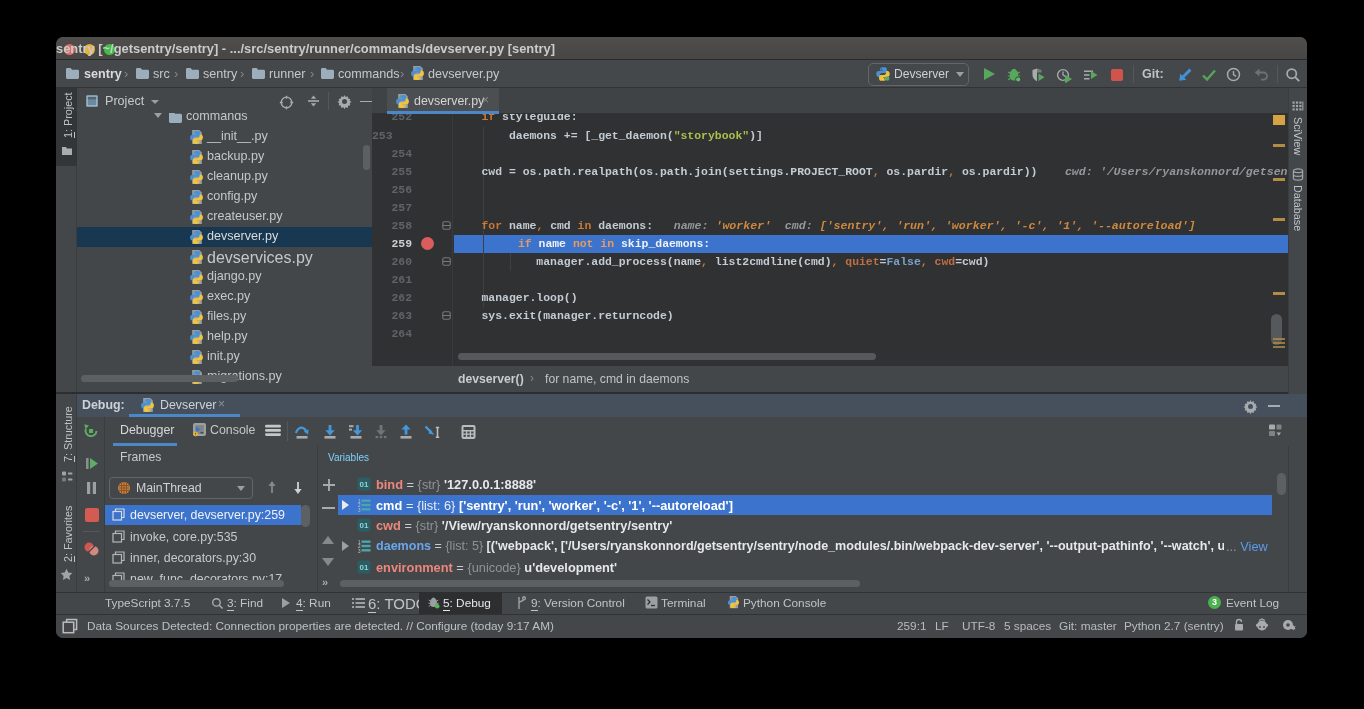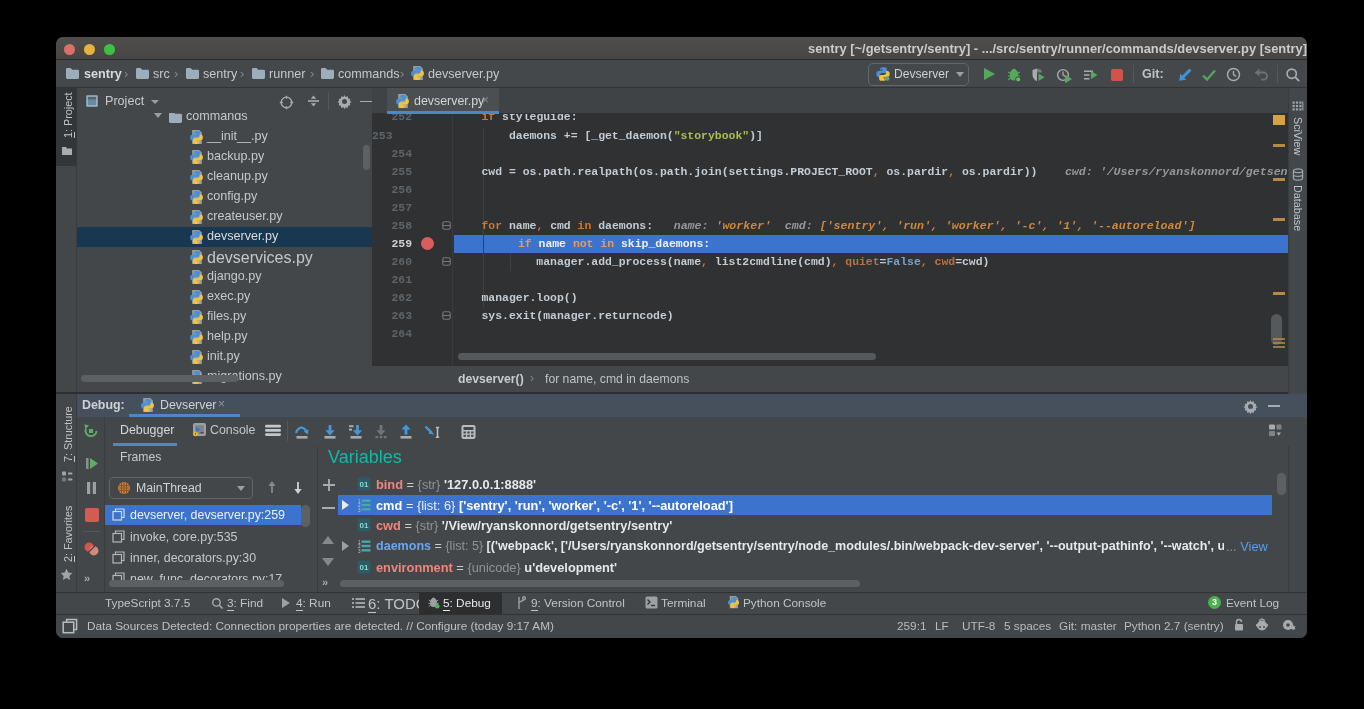--- a/index.html
+++ b/index.html
@@ -15,21 +15,21 @@
 .vn{color:#ed867b;font-weight:bold}
 .vg{color:#8f9396}
 .vv{color:#e6e8ea;font-weight:bold}
 </style></head><body>
 <div class="win">
 
 <div class="a" style="left:0;top:0;width:1251px;height:23px;background:linear-gradient(#504e4c,#484645);border-bottom:1px solid #2a2a2a;border-radius:7px 7px 0 0"></div>
 <div class="a" style="left:8.0px;top:6.5px;width:11px;height:11px;border-radius:50%;background:#d9706a"></div>
 <div class="a" style="left:27.799999999999997px;top:6.5px;width:11px;height:11px;border-radius:50%;background:#e6b13e"></div>
 <div class="a" style="left:48.0px;top:6.5px;width:11px;height:11px;border-radius:50%;background:#3fc043"></div>
-<div class="a" style="left:0;top:0;width:1251px;height:22px;line-height:23px;text-align:right;font-size:12.9px;font-weight:bold;color:#c9cbcc">sentry [~/getsentry/sentry] - .../src/sentry/runner/commands/devserver.py [sentry]</div>
+<div class="a" style="left:0;top:0;width:1251px;height:22px;line-height:23px;text-align:left;font-size:12.9px;font-weight:bold;color:#c9cbcc">sentry [~/getsentry/sentry] - .../src/sentry/runner/commands/devserver.py [sentry]</div>
 <div class="a" style="left:0;top:23px;width:1251px;height:28px;background:#45484b;border-bottom:1px solid #313437"></div>
 <div class="a" style="left:9px;top:30px;">
       <svg width="15" height="13" viewBox="0 0 15 13">
         <path fill="#9cadbb" d="M1 2.5c0-.8.6-1.4 1.4-1.4h3.2l1.5 1.6h5.5c.8 0 1.4.6 1.4 1.4v6.4c0 .8-.6 1.4-1.4 1.4H2.4c-.8 0-1.4-.6-1.4-1.4z"></path>
       </svg>
     </div>
 <div class="a" style="left:28px;top:29px;height:16px;line-height:16px;font-size:12.6px;font-weight:bold;color:#d8dadb;white-space:pre">sentry</div>
 <div class="a" style="left:68px;top:29px;height:16px;line-height:15px;font-size:13px;color:#83878a">›</div>
 <div class="a" style="left:79px;top:30px;">
       <svg width="15" height="13" viewBox="0 0 15 13">
@@ -560,21 +560,21 @@
       <svg width="17" height="16" viewBox="0 0 17 16">
         <circle cx="6.2" cy="6.2" r="4.7" fill="#d0564e"></circle>
         <circle cx="10.8" cy="9.8" r="4.7" fill="#e58f84" opacity=".9"></circle>
         <path d="M3 13.8 13.8 3" stroke="#43474a" stroke-width="1.4"></path>
       </svg>
     </div>
 <div class="a" style="left:28px;top:534px;height:14px;line-height:14px;font-size:11px;font-weight:bold;color:#a7abae;letter-spacing:1px">»</div>
 <div class="a" style="left:49px;top:409px;width:1183px;height:146px;background:#43474a"></div>
 <div class="a" style="left:261px;top:409px;width:1px;height:146px;background:#393d40"></div>
 <div class="a" style="left:64px;top:413px;height:15px;line-height:15px;font-size:12.2px;color:#c6cacc">Frames</div>
-<div class="a" style="left:272px;top:413px;height:15px;line-height:15px;font-size:18px;color:#14b8a6">Variables</div>
+<div class="a" style="left:272px;top:413px;height:15px;line-height:15px;font-size:10px;color:#7dd3fc">Variables</div>
 <div class="a" style="left:53px;top:440px;width:144px;height:22px;border:1px solid #62666a;border-radius:4px"></div>
 <div class="a" style="left:61px;top:444px;">
       <svg width="14" height="14" viewBox="0 0 14 14">
         <circle cx="7" cy="7" r="6" fill="#c77f41"></circle>
         <g stroke="#8a5526" stroke-width="1">
           <path d="M2 4.5h10M2 7h10M2 9.5h10M4.5 1.5v11M7 1v12M9.5 1.5v11"></path>
         </g>
       </svg>
     </div>
 <div class="a" style="left:80px;top:443.5px;height:15px;line-height:15px;font-size:12.3px;color:#ced2d4">MainThread</div>

